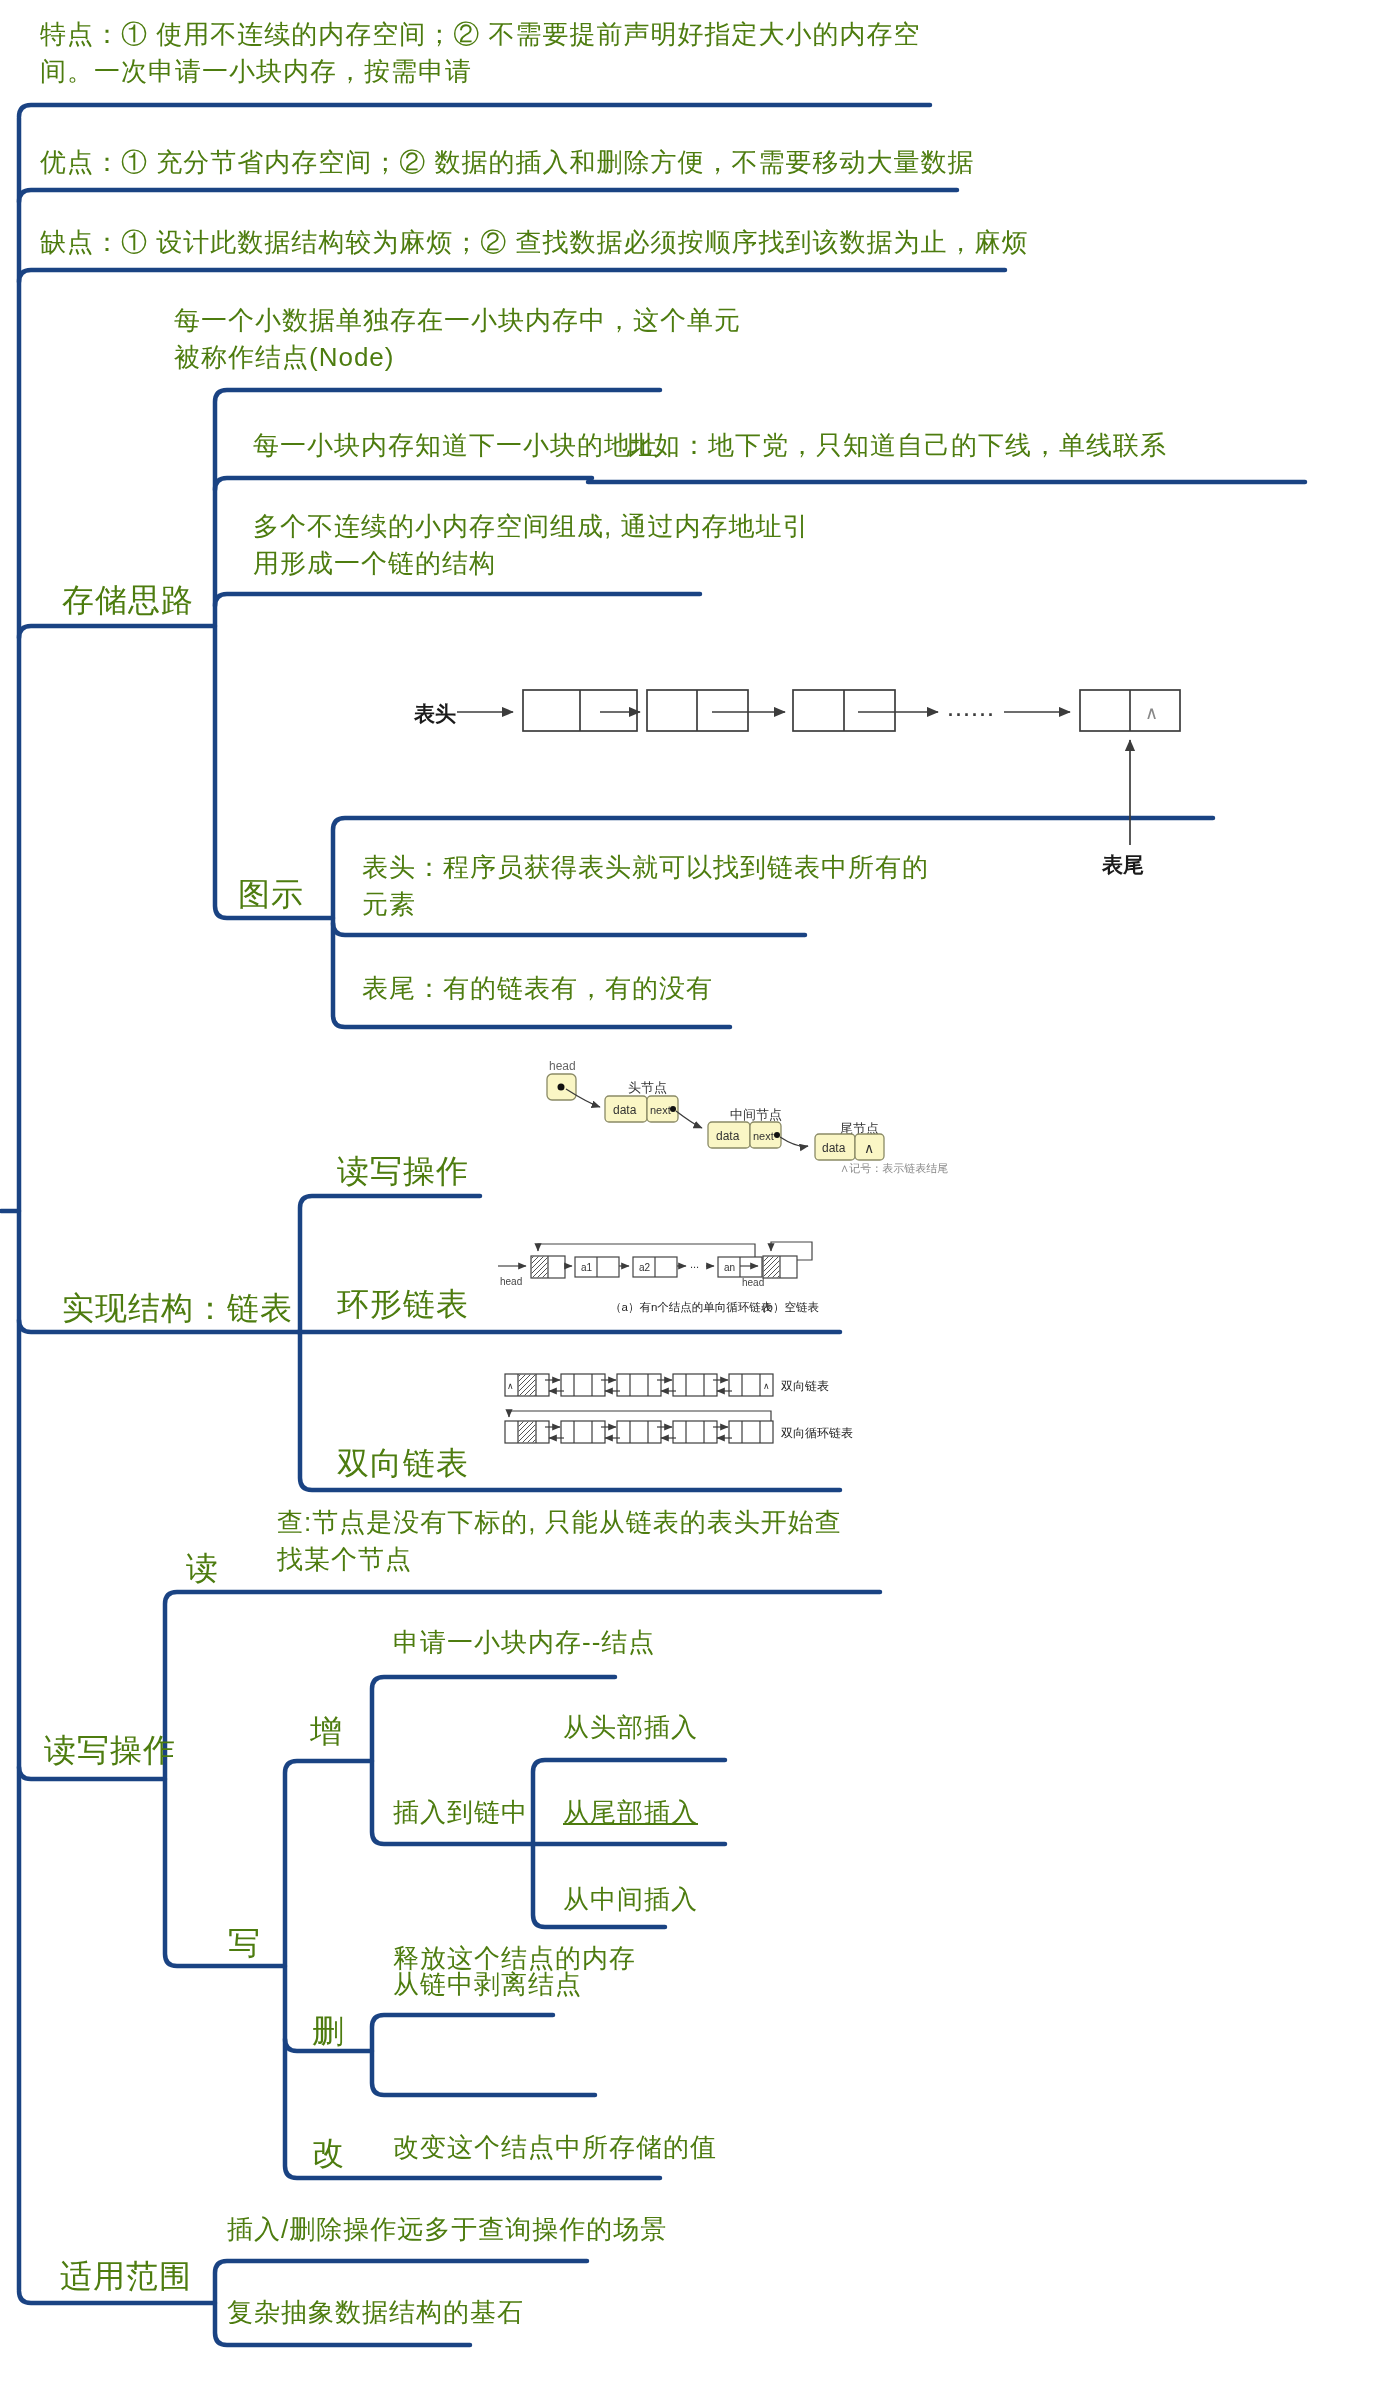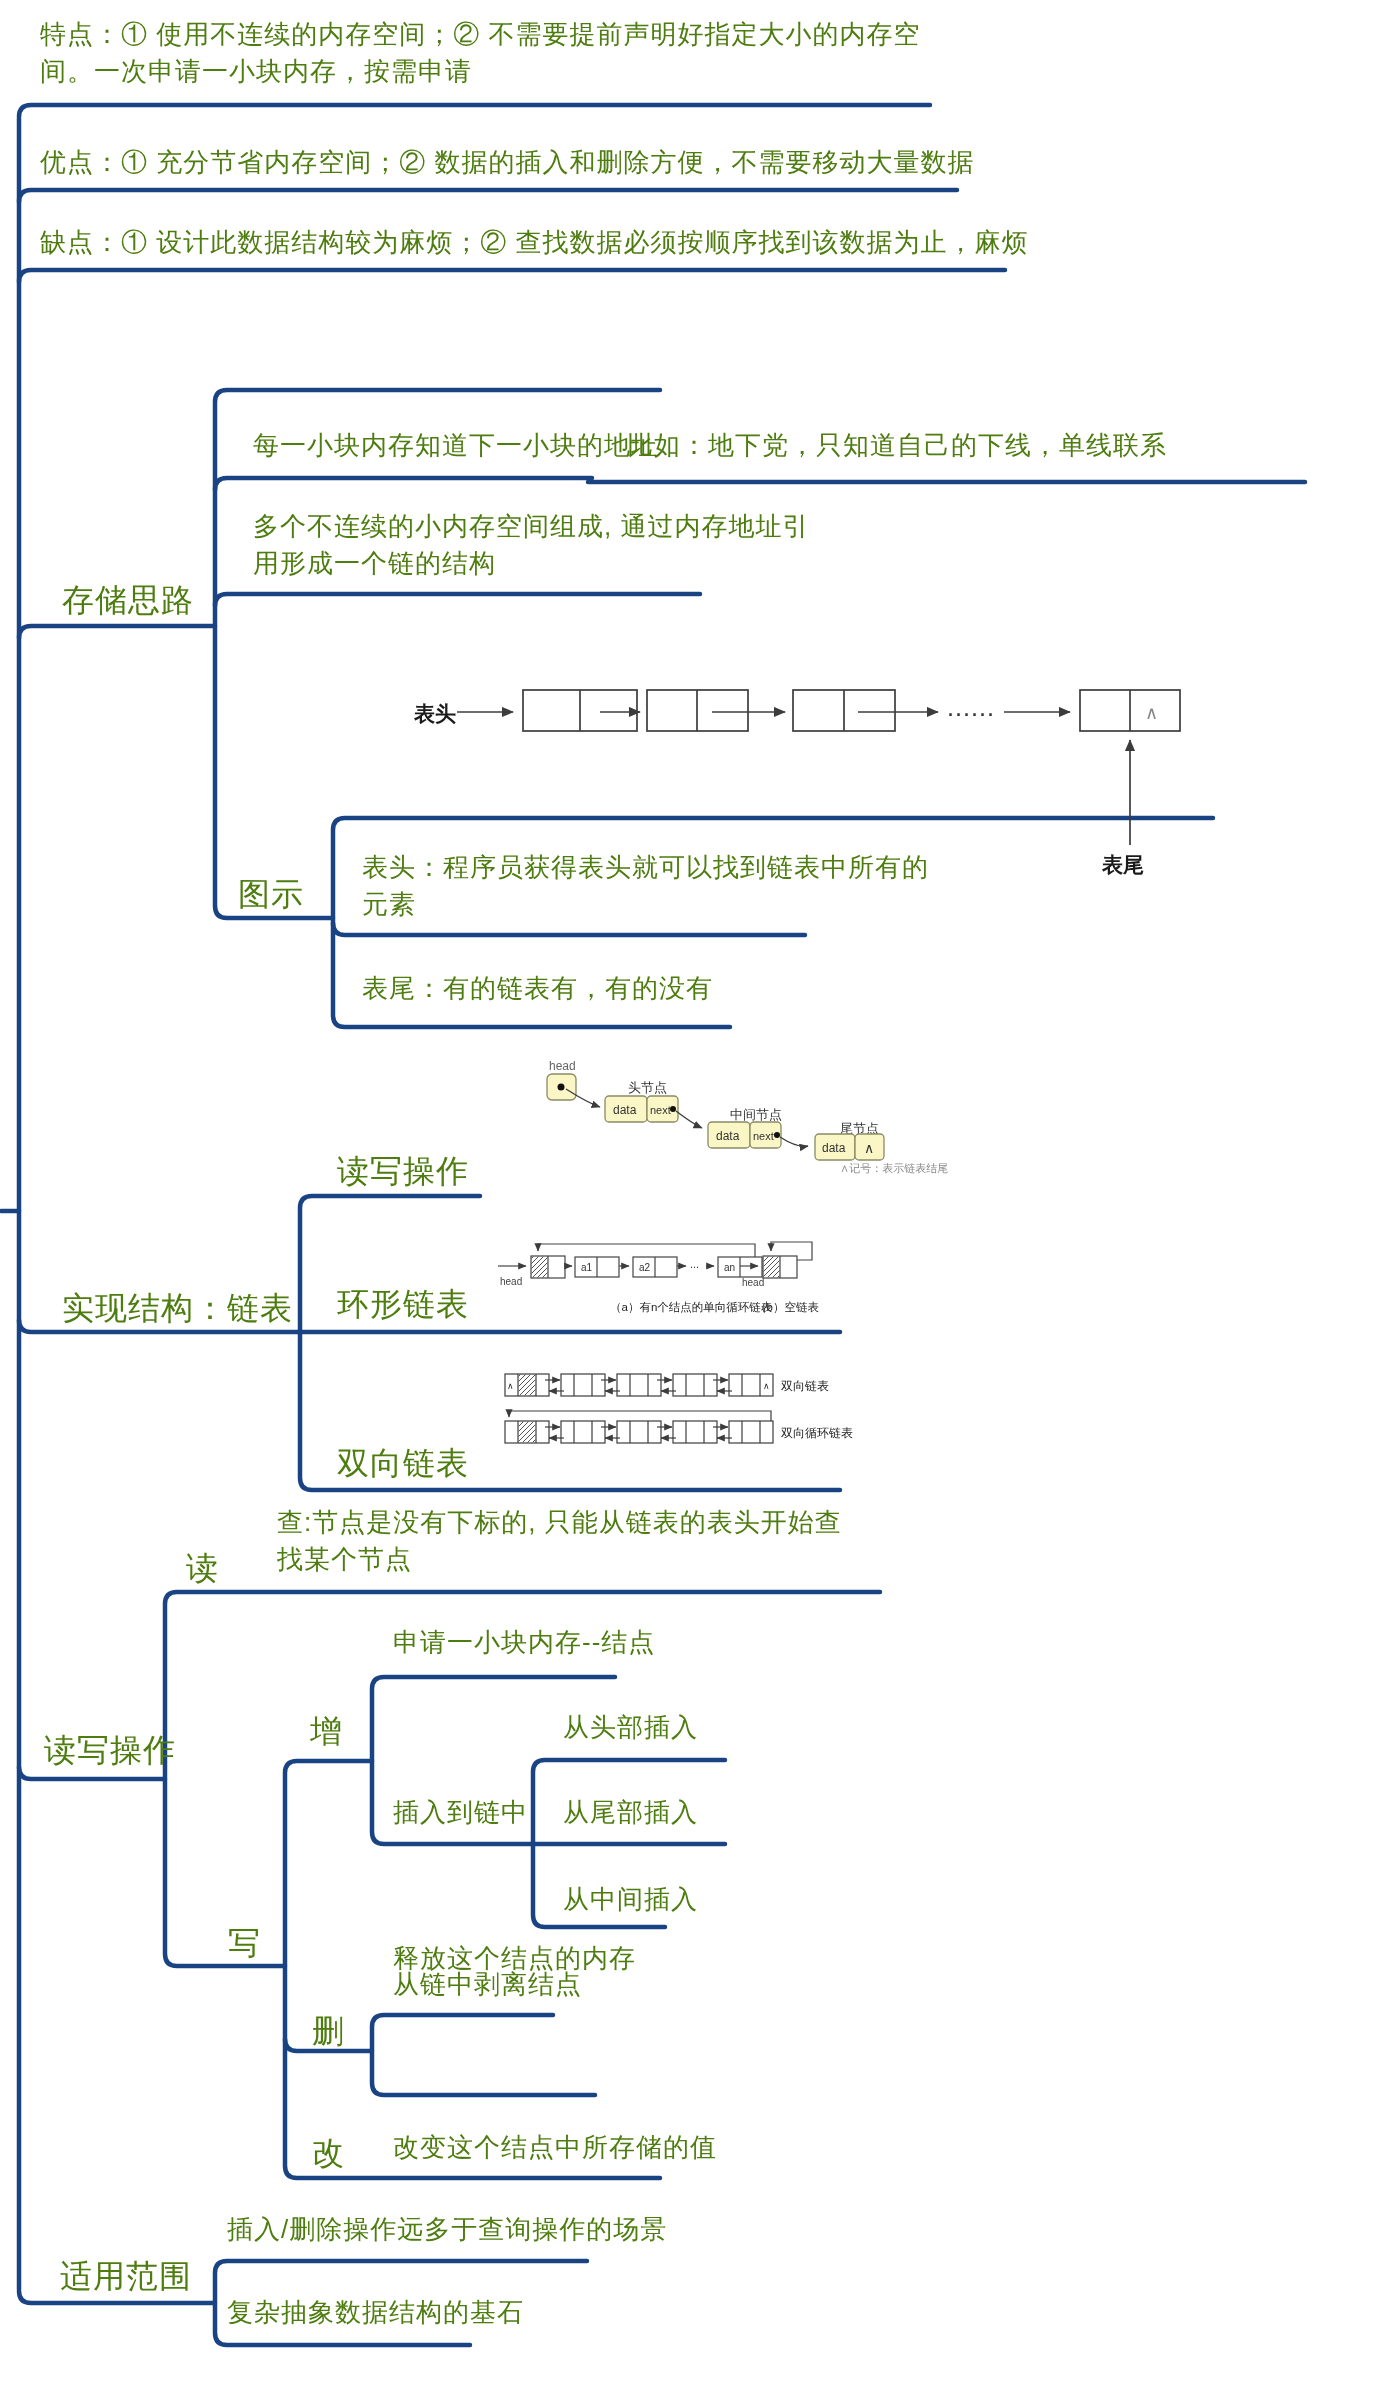--- a/index.html
+++ b/index.html
@@ -193,20 +193,22 @@
         <text x="781" y="1437" font-size="12" fill="#222" stroke="none">双向循环链表</text>
       </g>
     </g>
   </svg>
 
   <div class="t" style="left:40px;top:16px;">特点：① 使用不连续的内存空间；② 不需要提前声明好指定大小的内存空
 间。一次申请一小块内存，按需申请</div>
   <div class="t" style="left:40px;top:144px;">优点：① 充分节省内存空间；② 数据的插入和删除方便，不需要移动大量数据</div>
   <div class="t" style="left:40px;top:224px;">缺点：① 设计此数据结构较为麻烦；② 查找数据必须按顺序找到该数据为止，麻烦</div>
   <div class="t lbl" style="left:62px;top:578px;">存储思路</div>
+  <div class="t" style="left:174px;top:302px;">每一个小数据单独存在一小块内存中，这个单元
+被称作结点(Node)</div>
   <div class="t" style="left:253px;top:427px;">每一小块内存知道下一小块的地址</div>
   <div class="t" style="left:627px;top:427px;">比如：地下党，只知道自己的下线，单线联系</div>
   <div class="t" style="left:253px;top:508px;">多个不连续的小内存空间组成, 通过内存地址引
 用形成一个链的结构</div>
   <div class="t lbl" style="left:238px;top:872px;">图示</div>
   <div class="t" style="left:362px;top:849px;">表头：程序员获得表头就可以找到链表中所有的
 元素</div>
   <div class="t" style="left:362px;top:970px;">表尾：有的链表有，有的没有</div>
   <div class="t lbl" style="left:62px;top:1286px;">实现结构：链表</div>
   <div class="t lbl" style="left:337px;top:1149px;">读写操作</div>
@@ -214,21 +216,21 @@
   <div class="t lbl" style="left:337px;top:1441px;">双向链表</div>
   <div class="t lbl" style="left:44px;top:1728px;">读写操作</div>
   <div class="t lbl" style="left:186px;top:1546px;">读</div>
   <div class="t" style="left:277px;top:1504px;">查:节点是没有下标的, 只能从链表的表头开始查
 找某个节点</div>
   <div class="t lbl" style="left:228px;top:1921px;">写</div>
   <div class="t lbl" style="left:310px;top:1709px;">增</div>
   <div class="t" style="left:393px;top:1624px;">申请一小块内存--结点</div>
   <div class="t" style="left:393px;top:1794px;">插入到链中</div>
   <div class="t" style="left:563px;top:1709px;">从头部插入</div>
-  <div class="t" style="left:563px;top:1794px;">从尾部插入</div>
+  <div class="t" style="left:563px;top:1794px;text-decoration:underline;">从尾部插入</div>
   <div class="t" style="left:563px;top:1881px;">从中间插入</div>
   <div class="t lbl" style="left:312px;top:2009px;">删</div>
   <div class="t" style="left:393px;top:1966px;">从链中剥离结点</div>
   <div class="t" style="left:393px;top:1940px;">释放这个结点的内存</div>
   <div class="t lbl" style="left:312px;top:2131px;">改</div>
   <div class="t" style="left:393px;top:2129px;">改变这个结点中所存储的值</div>
   <div class="t lbl" style="left:60px;top:2254px;">适用范围</div>
   <div class="t" style="left:227px;top:2211px;">插入/删除操作远多于查询操作的场景</div>
   <div class="t" style="left:227px;top:2294px;">复杂抽象数据结构的基石</div>
 

